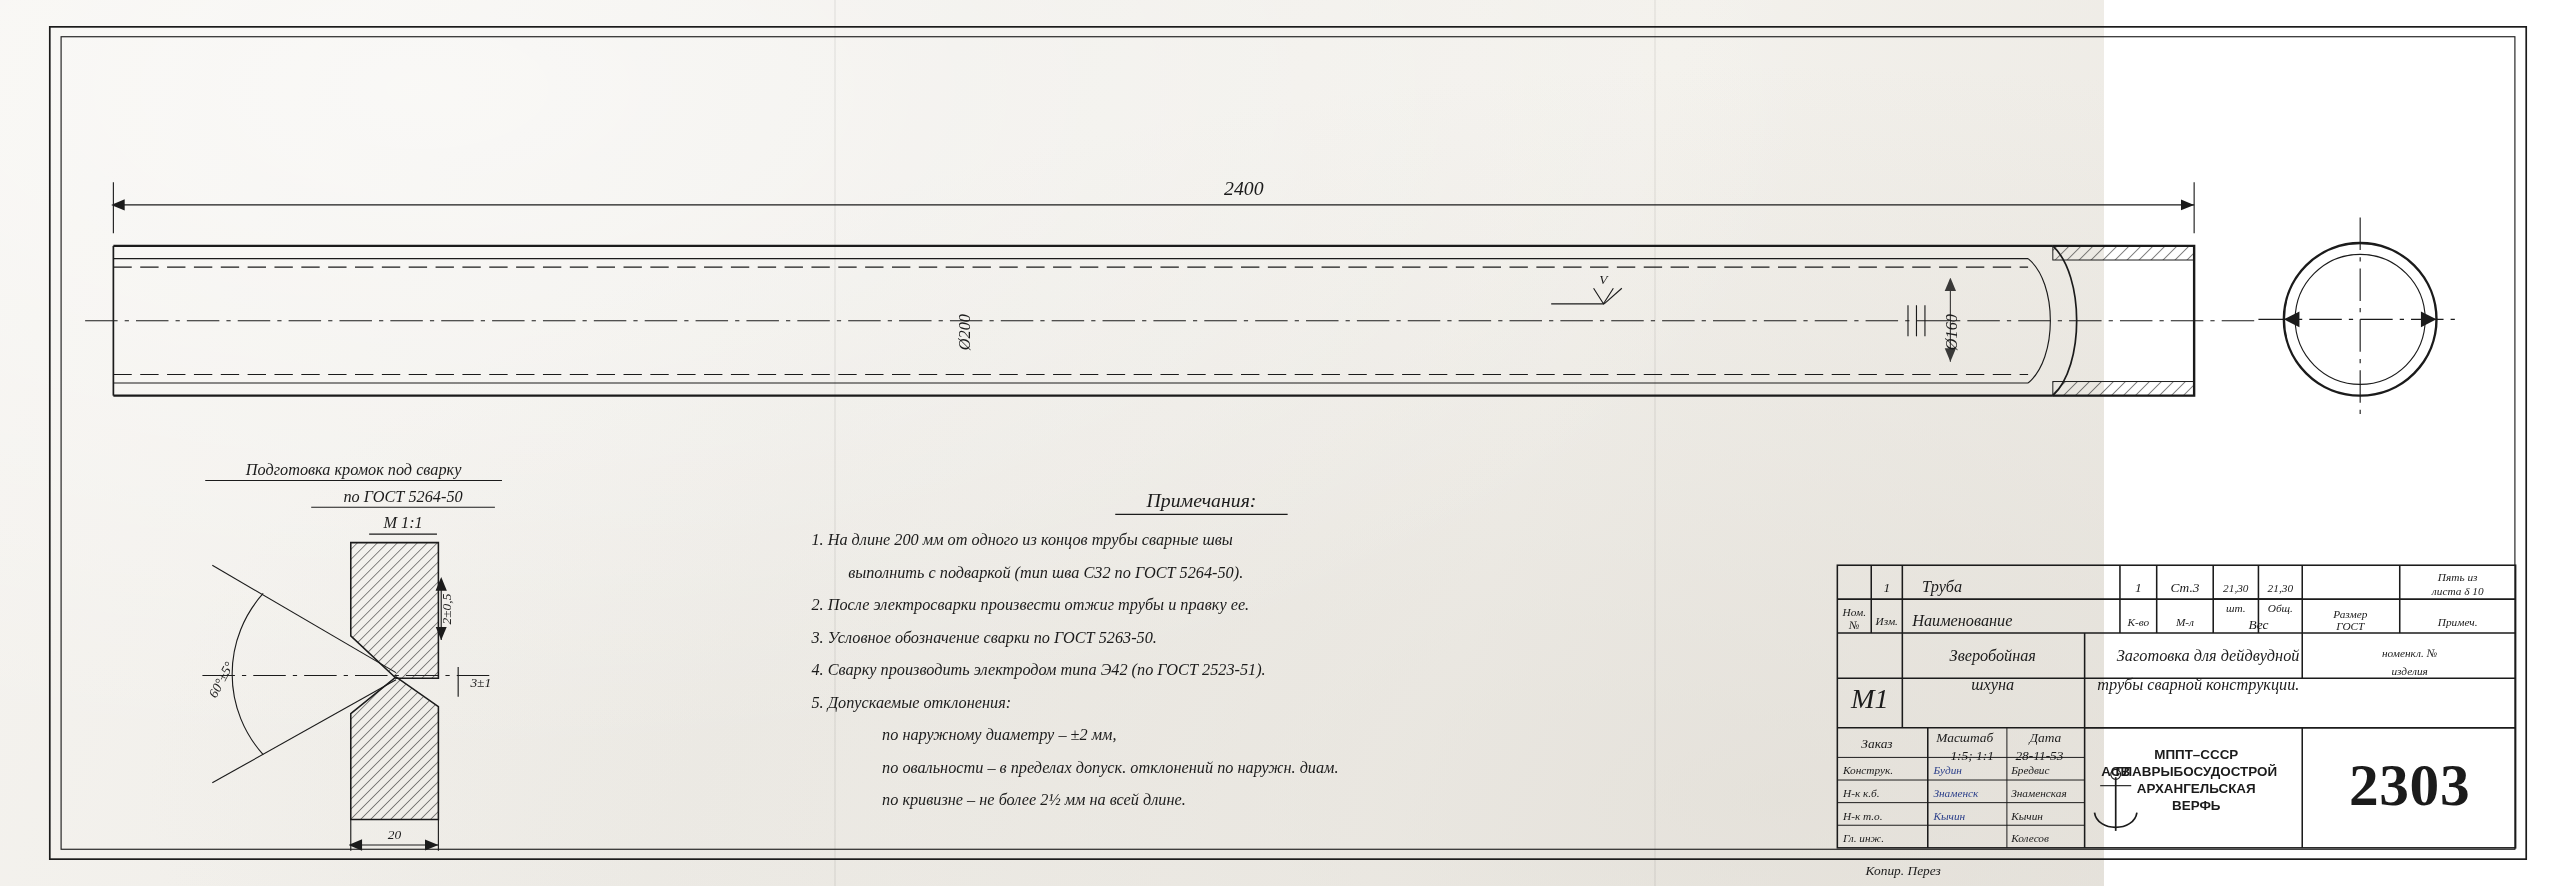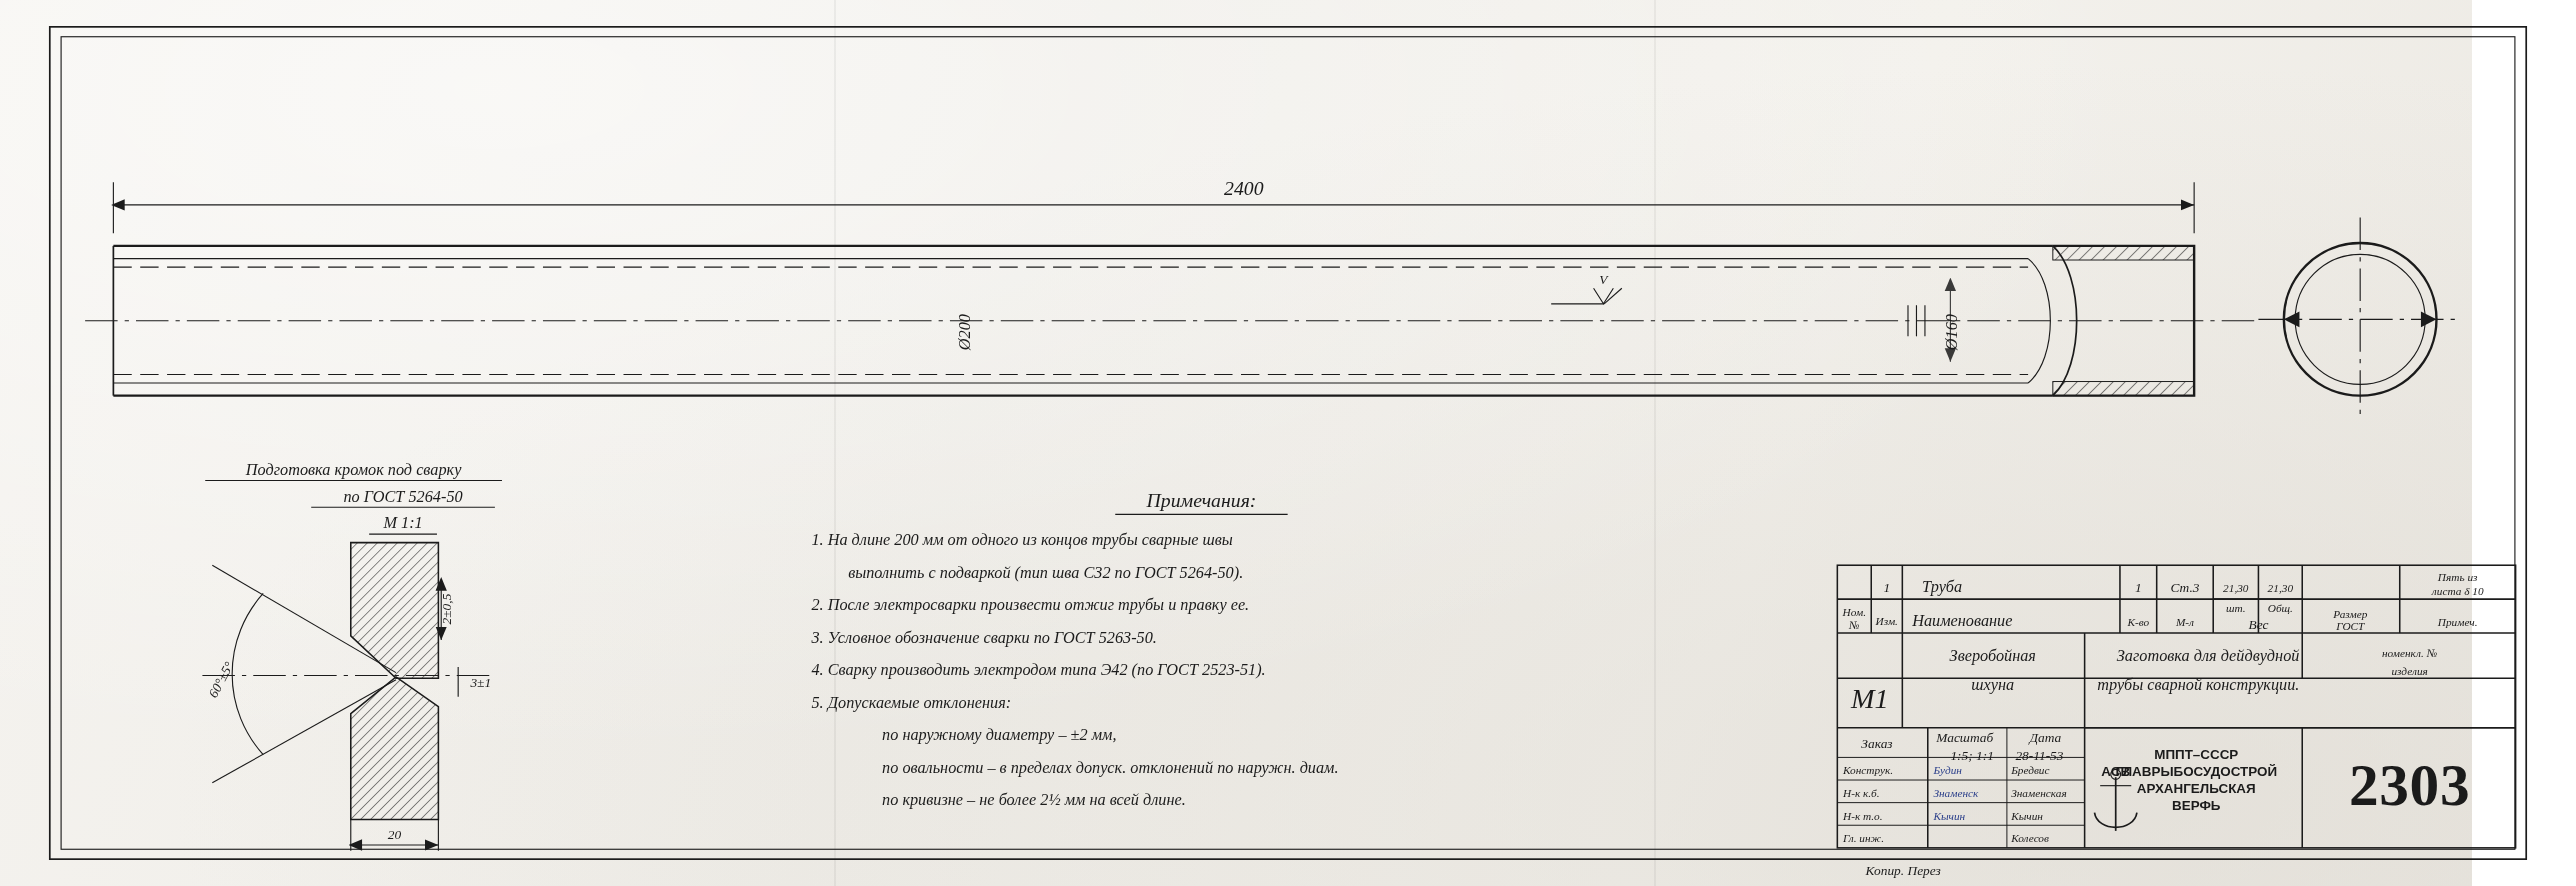--- a/index.html
+++ b/index.html
@@ -10,21 +10,21 @@
   body {
     width: 2576px;
     height: 886px;
     position: relative;
     font-family: "Liberation Serif", serif;
     overflow: hidden;
   }
   #sheet {
     position: absolute;
     left: 0; top: 0;
-    width: 2472px;
+    width: 2104px;
     height: 886px;
     background: #f2f0ec;
   }
   
   #paper-tone {
     position: absolute;
     inset: 0;
     background:
       radial-gradient(ellipse at 20% 10%, rgba(255,255,255,0.55), rgba(255,255,255,0) 60%),
       radial-gradient(ellipse at 85% 90%, rgba(220,216,208,0.55), rgba(255,255,255,0) 65%),

